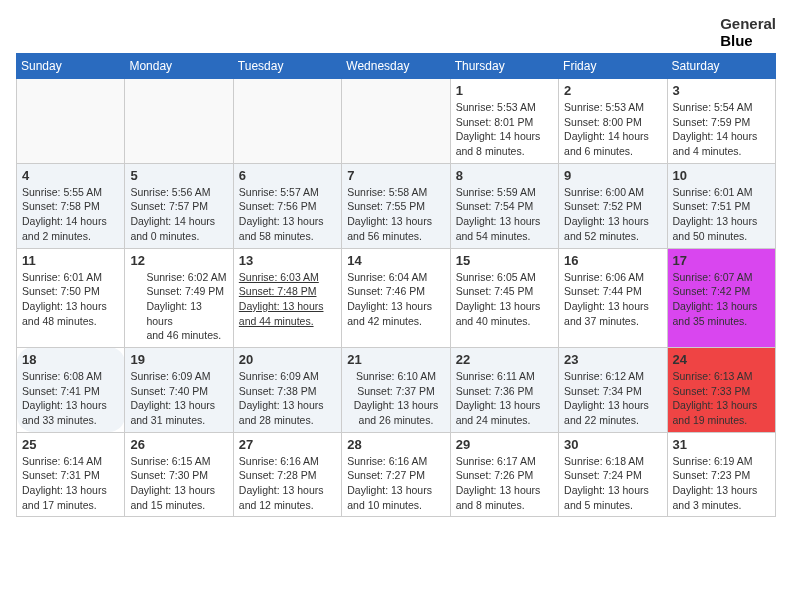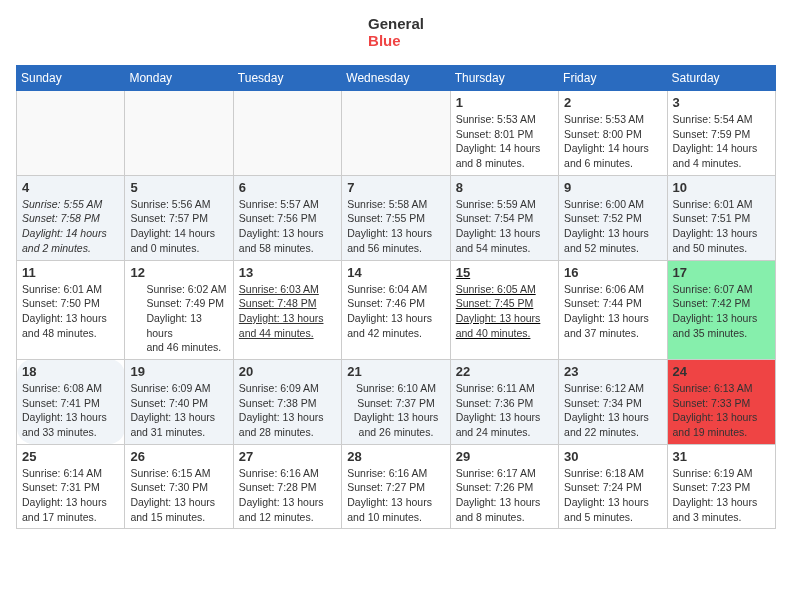--- a/index.html
+++ b/index.html
@@ -5,23 +5,23 @@
     * { box-sizing: border-box; margin: 0; padding: 0; }
     body {
       font-family: Arial, sans-serif;
       background: #fff;
       width: 792px;
       min-height: 612px;
       padding: 16px;
     }
     .header {
       display: flex;
-      justify-content: center;
+      justify-content: flex-end;
       align-items: flex-start;
-      margin-bottom: 16px;
+      margin-bottom: 4px;
     }
     .logo {
       display: flex;
       align-items: center;
       gap: 4px;
     }
     .title-block {
       text-align: right;
     }
     .title-block .month-year {
@@ -75,21 +75,21 @@
     }
   </style>
 </head>
 <body>
 
 <div class="header">
   <div class="logo">
 
     <div style="display:flex;flex-direction:column;line-height:1.1;">
       <span style="font-size:15px;font-weight:bold;color:#333;">General</span>
-      <span style="font-size:15px;font-weight:bold;color:#ef4444;">Blue</span>
+      <span style="font-size:15px;font-weight:bold;color:#000000;">Blue</span>
     </div>
   </div>
   <div class="title-block">
     <div class="month-year"></div>
     <div class="location"></div>
   </div>
 </div>
 
 <table class="calendar">
   <thead>
@@ -127,21 +127,21 @@
           <span class="day-num">3</span>
           <div class="day-info" style="white-space: pre-line;">Sunrise: 5:54 AM
 Sunset: 7:59 PM
 Daylight: 14 hours
 and 4 minutes.</div>
         </td>
       </tr>
       <tr>
         <td style="background: rgb(240, 244, 248);">
           <span class="day-num">4</span>
-          <div class="day-info" style="white-space: pre-line; font-style: italic;">Sunrise: 5:55 AM
+          <div class="day-info" style="white-space: pre-line;">Sunrise: 5:55 AM
 Sunset: 7:58 PM
 Daylight: 14 hours
 and 2 minutes.</div>
         </td>
         <td style="background: rgb(240, 244, 248);">
           <span class="day-num">5</span>
           <div class="day-info" style="white-space: pre-line;">Sunrise: 5:56 AM
 Sunset: 7:57 PM
 Daylight: 14 hours
 and 0 minutes.</div>
@@ -204,35 +204,35 @@
 Daylight: 13 hours
 and 44 minutes.</div>
         </td>
         <td style="background: rgb(255, 255, 255);">
           <span class="day-num">14</span>
           <div class="day-info" style="white-space: pre-line;">Sunrise: 6:04 AM
 Sunset: 7:46 PM
 Daylight: 13 hours
 and 42 minutes.</div>
         </td>
-        <td style="background: rgb(255, 255, 255); text-decoration: underline;">
+        <td style="background: rgb(255, 255, 255);">
           <span class="day-num">15</span>
           <div class="day-info" style="white-space: pre-line;">Sunrise: 6:05 AM
 Sunset: 7:45 PM
 Daylight: 13 hours
 and 40 minutes.</div>
         </td>
         <td style="background: rgb(255, 255, 255);">
           <span class="day-num">16</span>
           <div class="day-info" style="white-space: pre-line;">Sunrise: 6:06 AM
 Sunset: 7:44 PM
 Daylight: 13 hours
 and 37 minutes.</div>
         </td>
-        <td style="background: #86efac;">
+        <td style="background: #d946ef;">
           <span class="day-num">17</span>
           <div class="day-info" style="white-space: pre-line;">Sunrise: 6:07 AM
 Sunset: 7:42 PM
 Daylight: 13 hours
 and 35 minutes.</div>
         </td>
       </tr>
       <tr>
         <td style="background: rgb(240, 244, 248); border-radius: 16px;">
           <span class="day-num">18</span>

